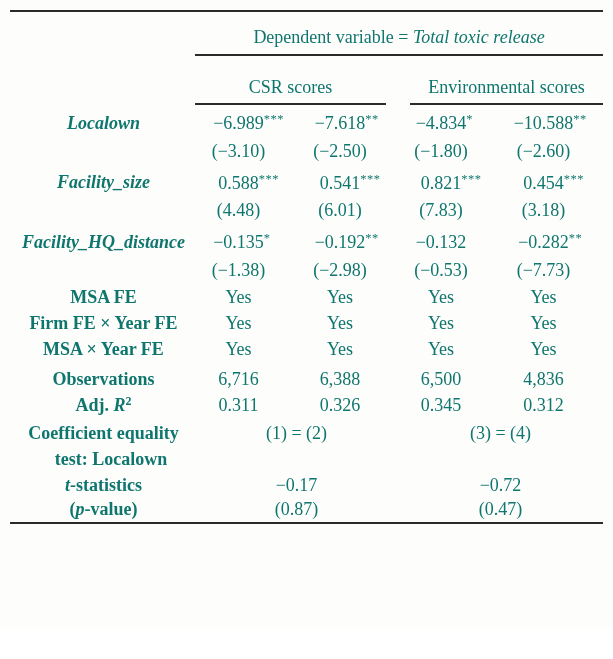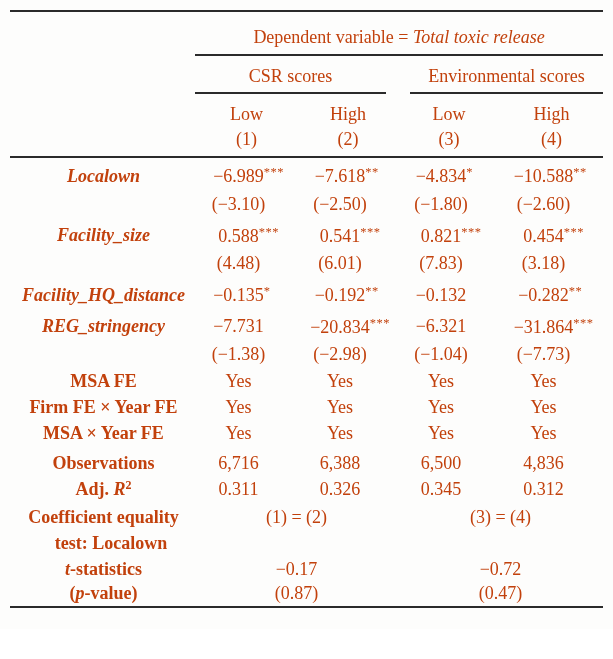--- a/index.html
+++ b/index.html
@@ -1,38 +1,38 @@
 <!DOCTYPE html>
 <html><head>
 <meta charset="utf-8">
 <style>
   html,body{margin:0;padding:0;}
   body{background:#ffffff;}
   .page{
     width:613px;height:629px;box-sizing:border-box;
-    background:#fdfdfc;color:#c2410c;
+    background:#fdfdfc;color:#0f766e;
     padding:10px 10px 0 10px;
     font-family:"Liberation Serif","DejaVu Serif",serif;
     font-size:18px;overflow:hidden;
   }
   table.reg{
     width:593px;border-collapse:collapse;table-layout:fixed;
     border-top:2px solid #2b2b2b;border-bottom:2px solid #2b2b2b;
   }
   col.c-label{width:185px;}
   col.c1{width:103px;} col.c2{width:100px;} col.c3{width:102px;} col.c4{width:103px;}
   td{padding:0;vertical-align:baseline;}
   
   .r-depvar td{padding-top:12px;}
   .depvar{
     text-align:center;line-height:26px;padding-bottom:4px;
     border-bottom:2px solid #2b2b2b;
   }
   .group{
-    text-align:center;line-height:26px;padding-top:7px;padding-bottom:3px;
+    text-align:center;line-height:26px;padding-top:18px;padding-bottom:3px;
     border-bottom:2px solid #2b2b2b;white-space:nowrap;
   }
   .g-left{margin-right:12px;}
   .g-right{margin-left:12px;text-align:center;}
   .r-cols td{border-bottom:2px solid #2b2b2b;padding-top:7px;padding-bottom:4px;vertical-align:top;}
   .colhead{text-align:center;}
   .level{line-height:26px;}
   .colnum{line-height:25px;}
   
   .rh{text-align:center;padding-left:2px;white-space:nowrap;font-weight:bold;}
@@ -79,39 +79,20 @@
       <tr class="r-groups">
         <td class="rh"></td>
         <td colspan="2">
           <div class="group g-left">CSR scores</div>
         </td>
         <td colspan="2">
           <div class="group g-right">Environmental scores</div>
         </td>
       </tr>
 
-      <tr class="r-cols">
-        <td class="rh"></td>
-        <td class="colhead">
-          <div class="level">Low</div>
-          <div class="colnum">(1)</div>
-        </td>
-        <td class="colhead">
-          <div class="level">High</div>
-          <div class="colnum">(2)</div>
-        </td>
-        <td class="colhead">
-          <div class="level">Low</div>
-          <div class="colnum">(3)</div>
-        </td>
-        <td class="colhead">
-          <div class="level">High</div>
-          <div class="colnum">(4)</div>
-        </td>
-      </tr>
 
       <tr class="r-est">
         <td class="rh vname">Localown</td>
         <td class="num"><span>−6.989</span><span class="stars">***</span></td>
         <td class="num"><span>−7.618</span><span class="stars">**</span></td>
         <td class="num"><span>−4.834</span><span class="stars">*</span></td>
         <td class="num"><span>−10.588</span><span class="stars">**</span></td>
       </tr>
       <tr class="r-tstat">
         <td class="rh"></td>
@@ -137,32 +118,25 @@
       </tr>
 
       <tr class="r-est">
         <td class="rh vname">Facility_HQ_distance</td>
         <td class="num"><span>−0.135</span><span class="stars">*</span></td>
         <td class="num"><span>−0.192</span><span class="stars">**</span></td>
         <td class="num"><span>−0.132</span><span class="stars"></span></td>
         <td class="num"><span>−0.282</span><span class="stars">**</span></td>
       </tr>
 
-      <tr class="r-est">
-        <td class="rh vname">REG_stringency</td>
-        <td class="num"><span>−7.731</span><span class="stars"></span></td>
-        <td class="num"><span>−20.834</span><span class="stars">***</span></td>
-        <td class="num"><span>−6.321</span><span class="stars"></span></td>
-        <td class="num"><span>−31.864</span><span class="stars">***</span></td>
-      </tr>
       <tr class="r-tstat">
         <td class="rh"></td>
         <td class="num">(−1.38)</td>
         <td class="num">(−2.98)</td>
-        <td class="num">(−1.04)</td>
+        <td class="num">(−0.53)</td>
         <td class="num">(−7.73)</td>
       </tr>
 
       <tr class="r-fe">
         <td class="rh">MSA FE</td>
         <td class="num">Yes</td>
         <td class="num">Yes</td>
         <td class="num">Yes</td>
         <td class="num">Yes</td>
       </tr>

